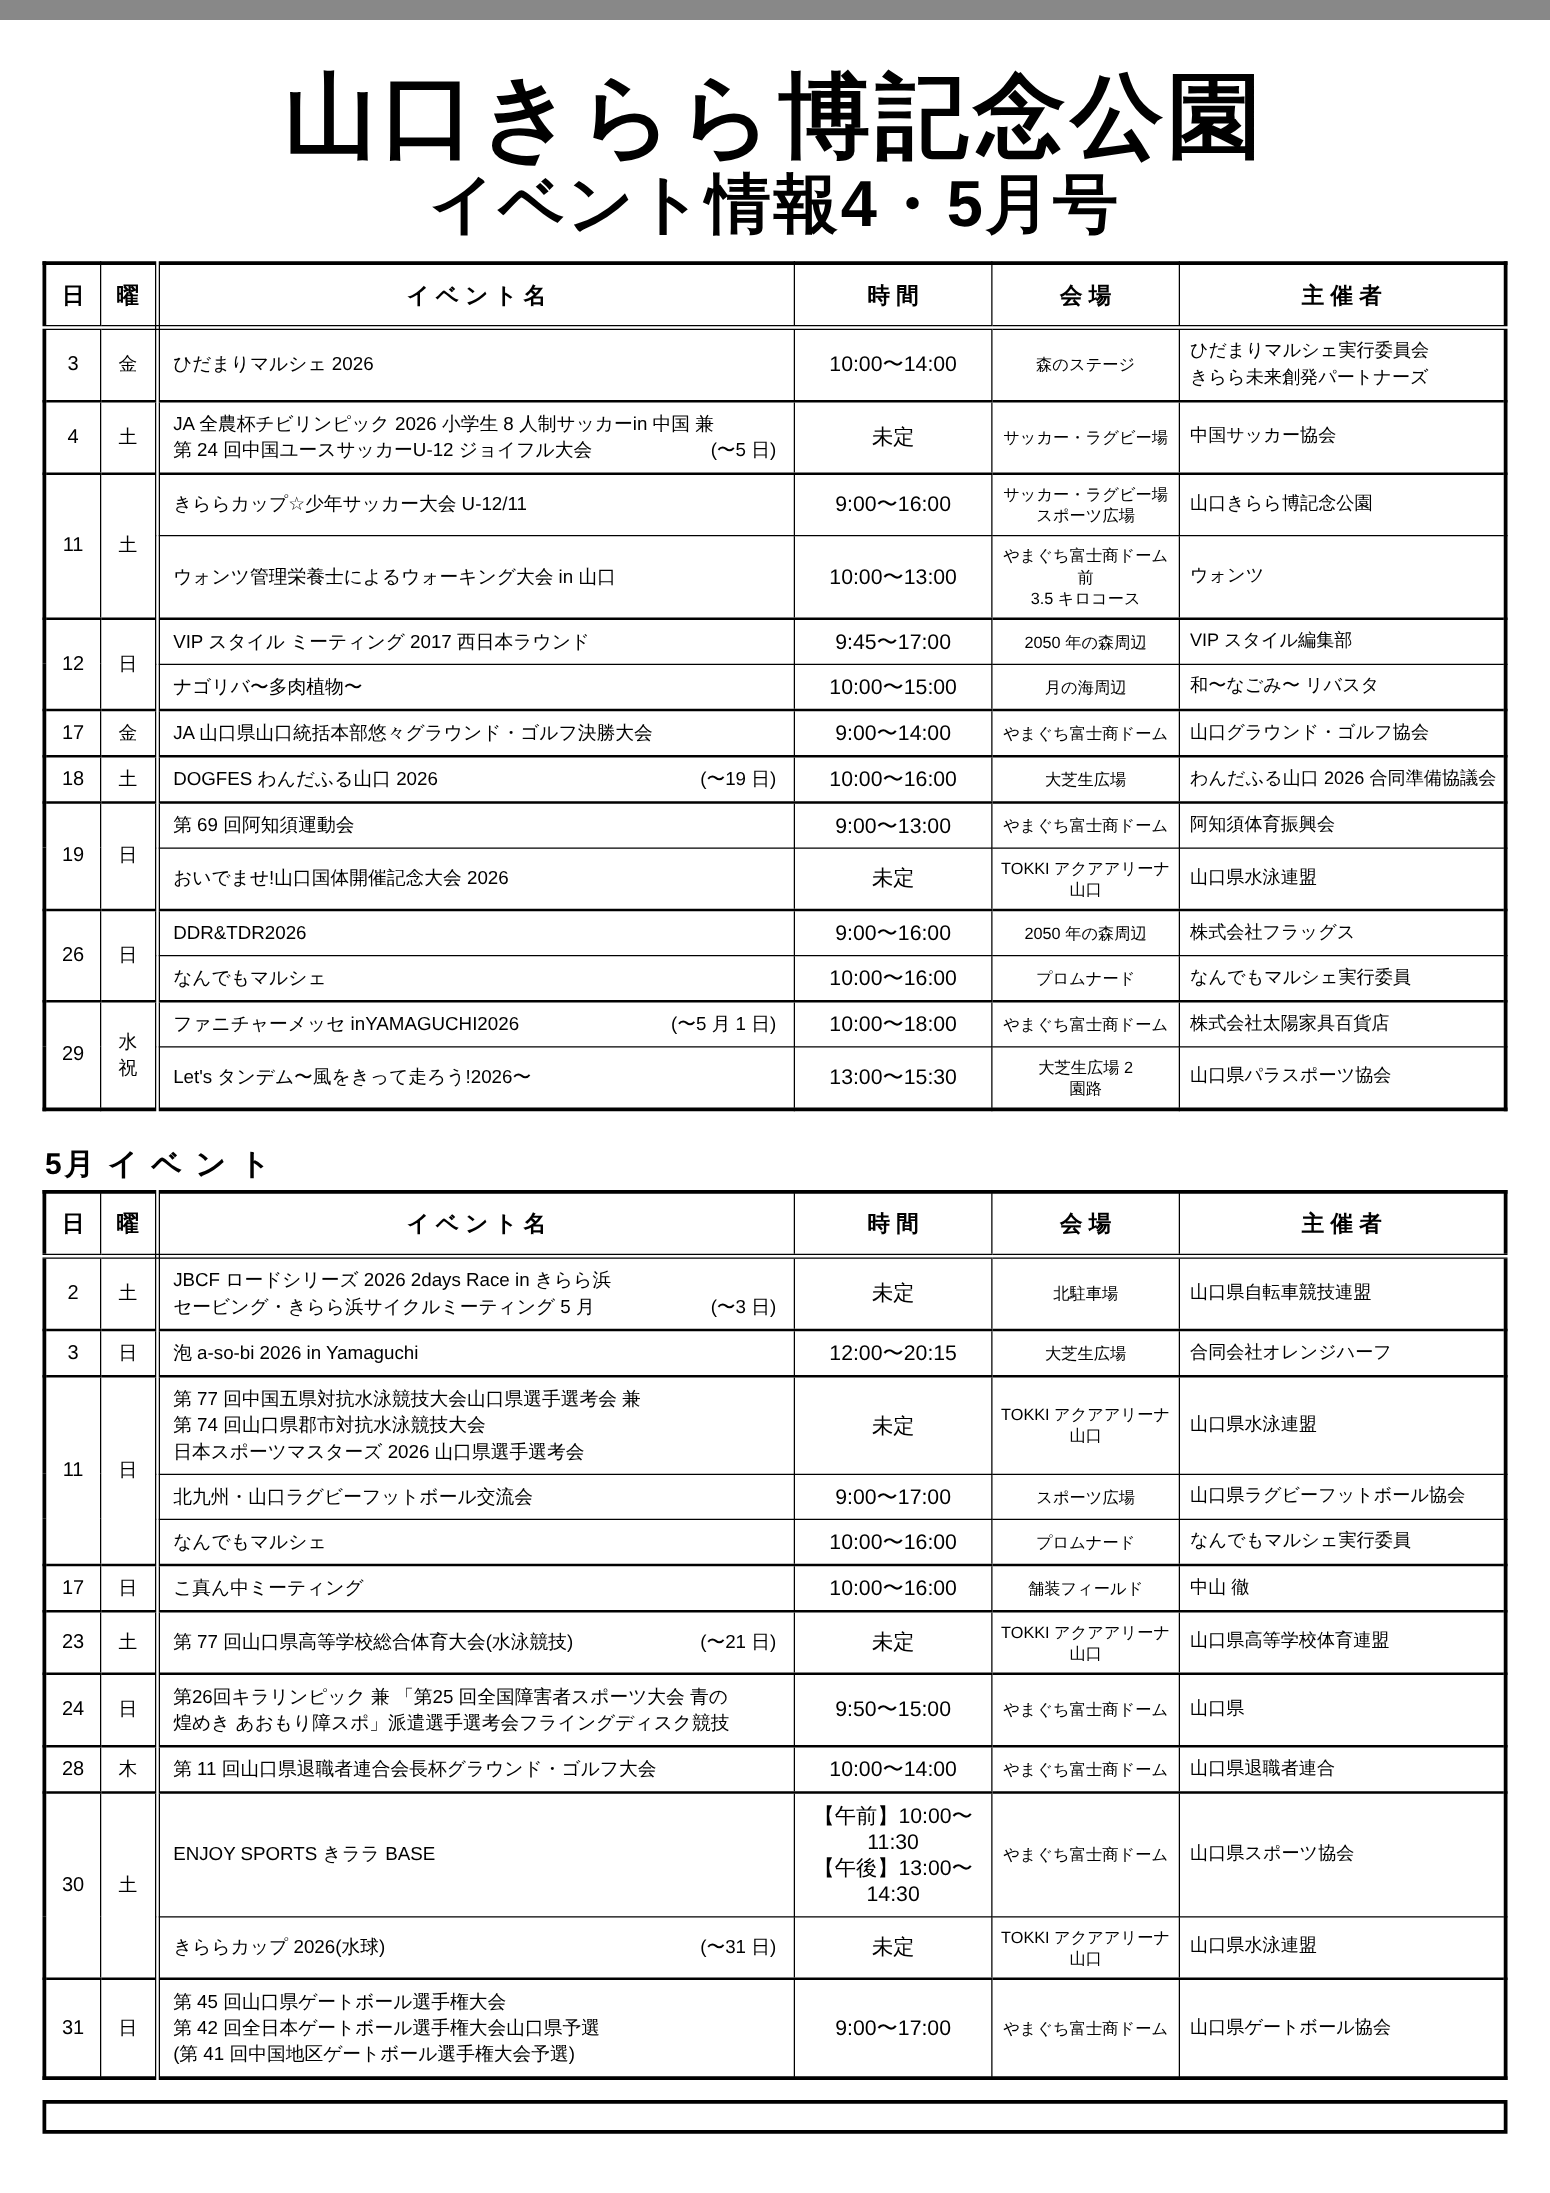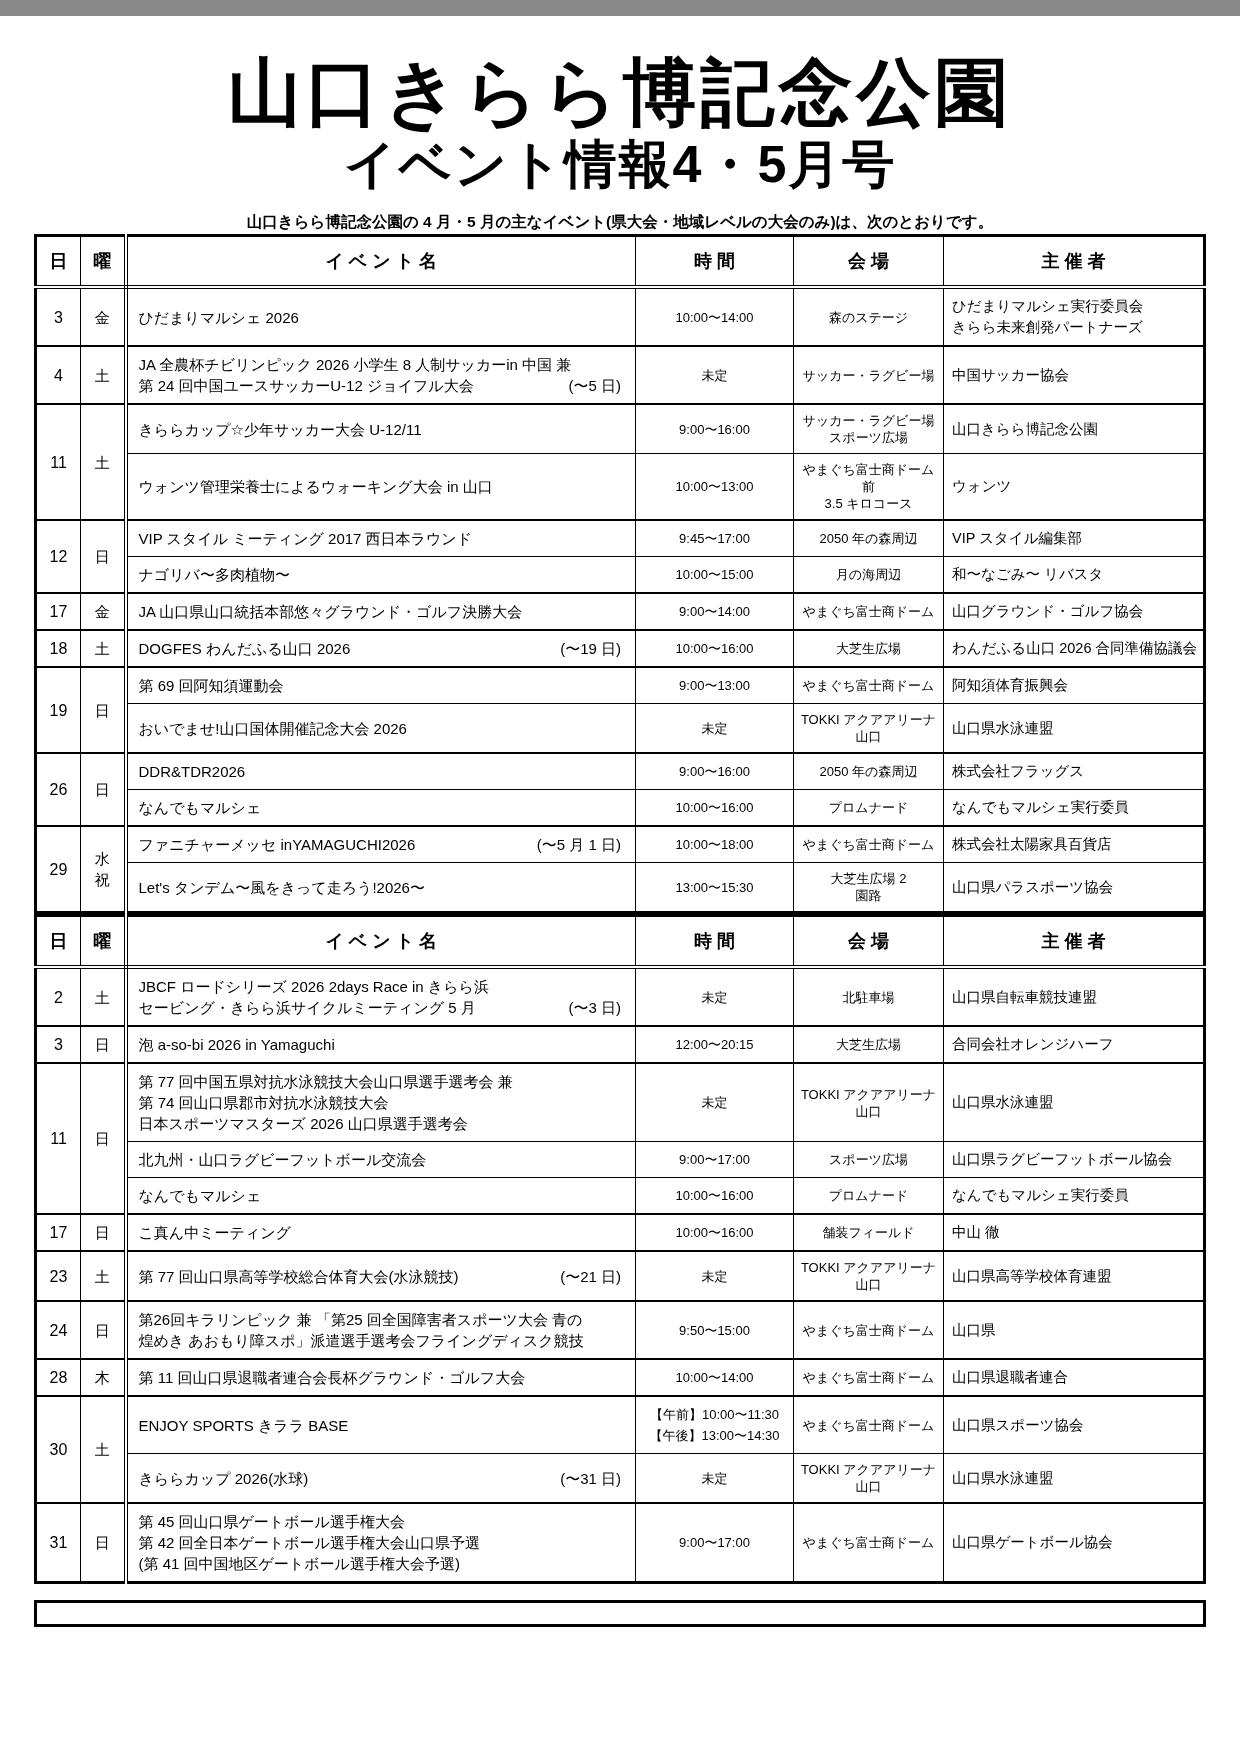--- a/index.html
+++ b/index.html
@@ -30,42 +30,41 @@
   }
   th.col-dow, td.dow-cell { border-right: 4px double #000 !important; }
   tbody td { font-size: 15px; padding: 7px 6px; line-height: 21px; }
   tbody tr.group-start td { border-top-width: 2px; }
   td.day-cell { text-align: center; font-size: 16px; }
   td.dow-cell { text-align: center; font-size: 15px; }
   td.name-cell { padding-left: 11px; padding-right: 8px; }
   td.name-cell .nline { display: block; }
   td.name-cell .nline.with-note { display: flex; justify-content: space-between; }
   td.name-cell .note { white-space: nowrap; padding-right: 6px; }
-  td.time-cell { text-align: center; font-size: 13px; }
+  td.time-cell { text-align: center; font-size: 17px; }
   td.venue-cell { text-align: center; font-size: 13px; line-height: 17px; }
   td.org-cell { padding-left: 8px; font-size: 14.5px; }
   
   .footer-box {
     border: 3px solid #000; margin-top: 16px;
     padding: 9px 16px 12px 16px;
     display: grid; grid-template-columns: 655px 1fr;
   }
 </style>
 </head>
 <body>
 
 <div class="page">
 
   <div class="title-block">
     <div class="title-main">山口きらら博記念公園</div>
     <div class="title-sub">イベント情報4・5月号</div>
   </div>
 
   <div class="intro">
-    <div>山口きらら博記念公園の 4 月・5 月の主なイベント(県大会・地域レベルの大会のみ)は、次のとおりです。</div>
   </div>
 
 
   <table class="events">
     <colgroup>
       <col style="width:45px">
         <col style="width:45px">
         <col style="width:510px">
       <col style="width:158px">
         <col style="width:150px">
@@ -326,20 +325,23 @@
             <div>大芝生広場 2</div>
             <div>園路</div>
           </td>
           <td class="org-cell">
             <div>山口県パラスポーツ協会</div>
           </td>
         </tr>
       </tbody>
   </table>
 
+  <div class="section-head" style="margin-top:26px;">
+    <div class="section-title">5月 イ ベ ン ト</div>
+  </div>
 
   <table class="events">
     <colgroup>
       <col style="width:45px">
         <col style="width:45px">
         <col style="width:510px">
       <col style="width:158px">
         <col style="width:150px">
         <col>
     </colgroup>

